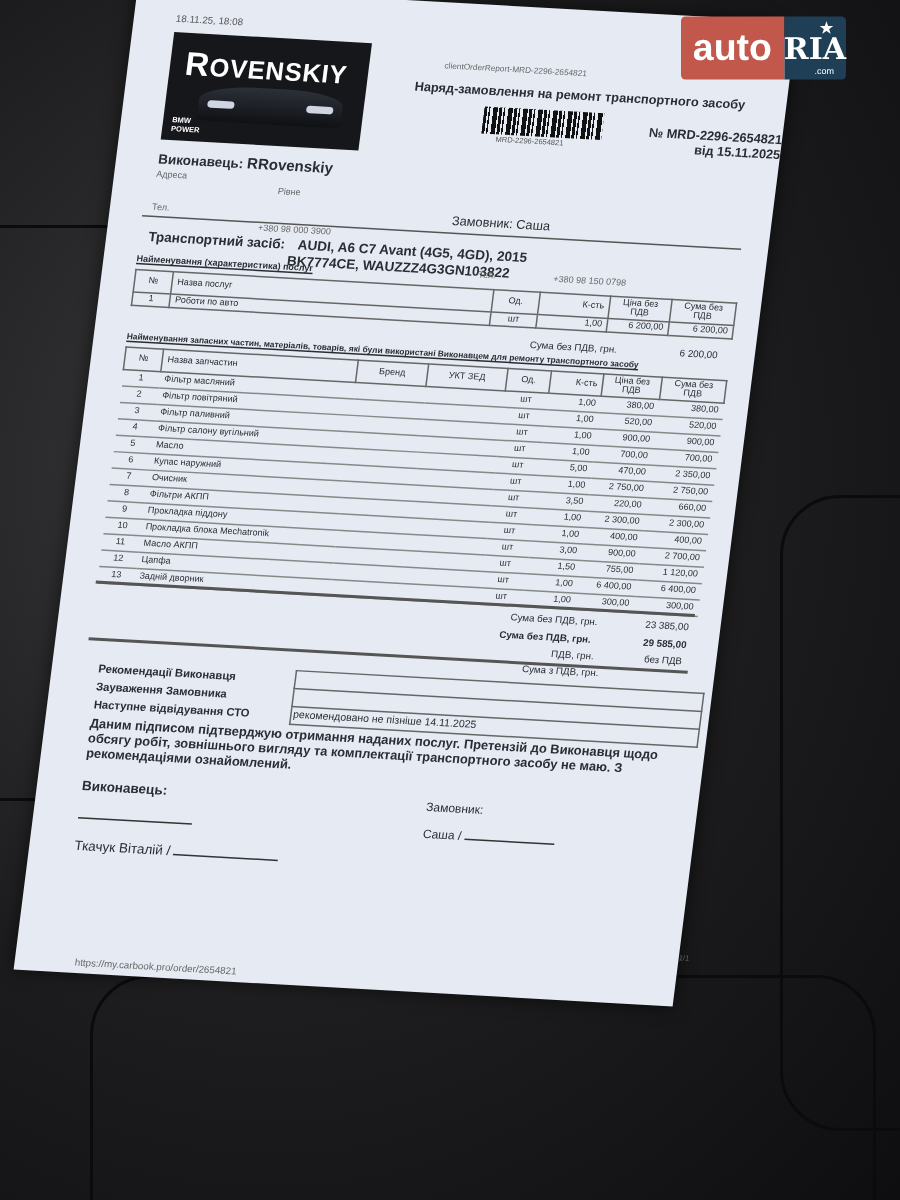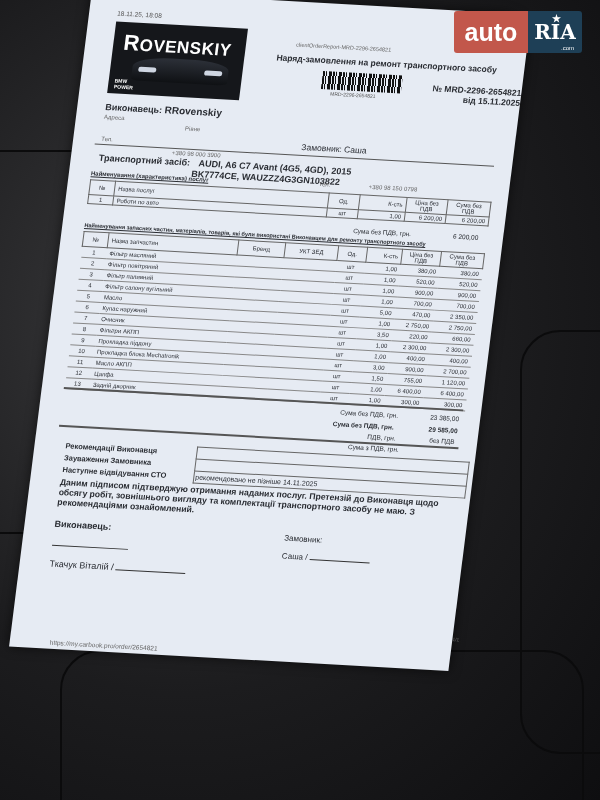--- a/index.html
+++ b/index.html
@@ -1,20 +1,20 @@
 <!DOCTYPE html>
 <html><head>
 <meta charset="utf-8">
 <style>
   html,body{margin:0;padding:0;}
   body{width:600px;height:800px;overflow:hidden;position:relative;
     background:radial-gradient(ellipse at 30% 40%,#3a3a3c 0%,#1c1c1e 55%,#0e0e10 100%);
     font-family:"Liberation Sans",sans-serif;}
   .seat-line{position:absolute;border:2px solid #0b0b0c;border-radius:40px;}
-  .watermark{position:absolute;top:11px;left:454px;width:128px;height:42px;display:flex;z-index:5;}
+  .watermark{position:absolute;top:11px;left:454px;width:110px;height:42px;display:flex;z-index:5;}
   .wm-auto{background:#c2574b;color:#fff;font-size:25px;font-weight:bold;width:74px;display:flex;align-items:center;justify-content:center;border-radius:3px 0 0 3px;}
   .wm-ria{background:#1e3f56;color:#fff;font-family:"DejaVu Serif",serif;font-weight:bold;font-size:20px;flex:1;display:flex;align-items:center;justify-content:center;position:relative;border-radius:0 3px 3px 0;}
   .wm-ria small{position:absolute;bottom:2px;right:8px;font-size:6px;font-family:"Liberation Sans",sans-serif;font-weight:normal;}
   .wm-ria .star{position:absolute;top:2px;left:24px;font-size:10px;}
   .paper{position:absolute;left:92px;top:-10px;width:440px;height:660px;background:#e6ebf3;
     transform:rotate(3.2deg) skewX(-4deg);transform-origin:top left;box-shadow:0 0 12px rgba(0,0,0,.6);
     color:#2a2d33;font-size:7px;border-top-right-radius:30px;}
   .abs{position:absolute;}
   .ts{left:28px;top:18px;font-size:6.5px;color:#555;}
   .logo{left:28px;top:30px;width:132px;height:72px;background:#15171b;color:#fff;}

